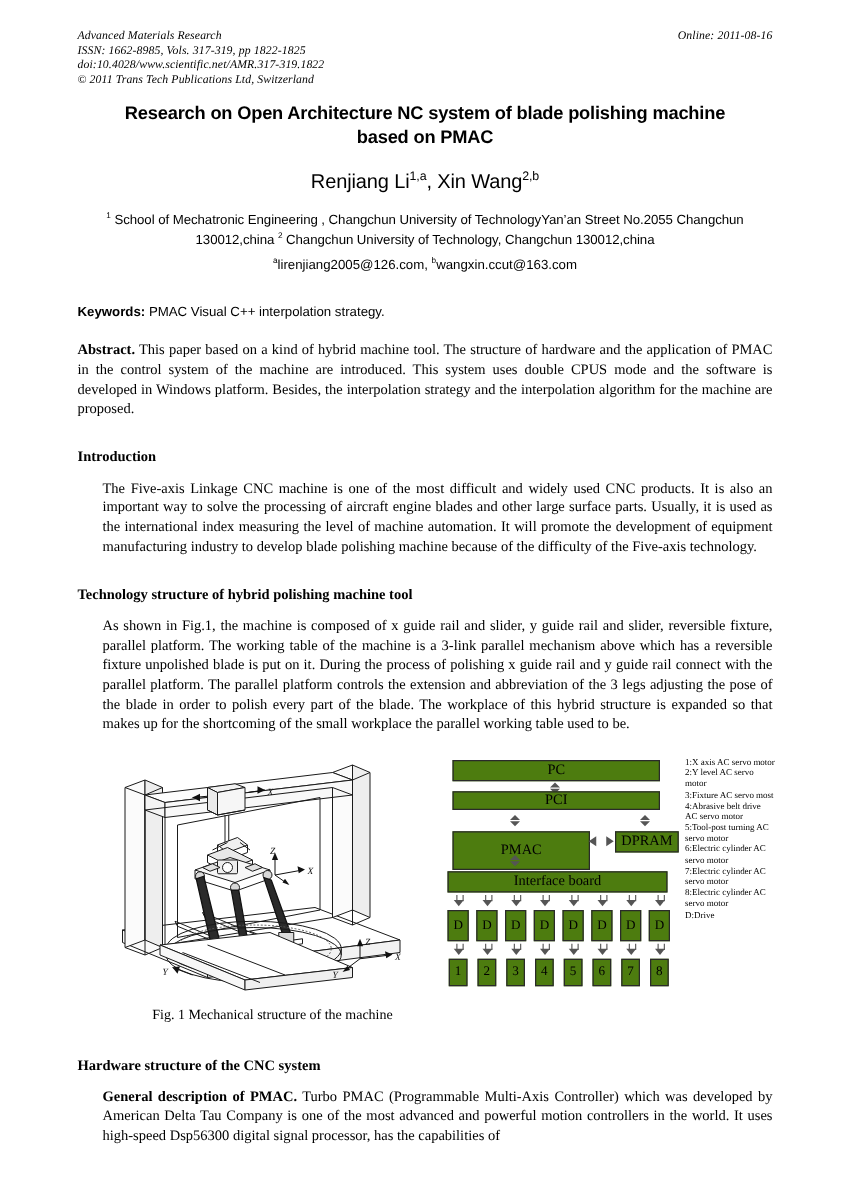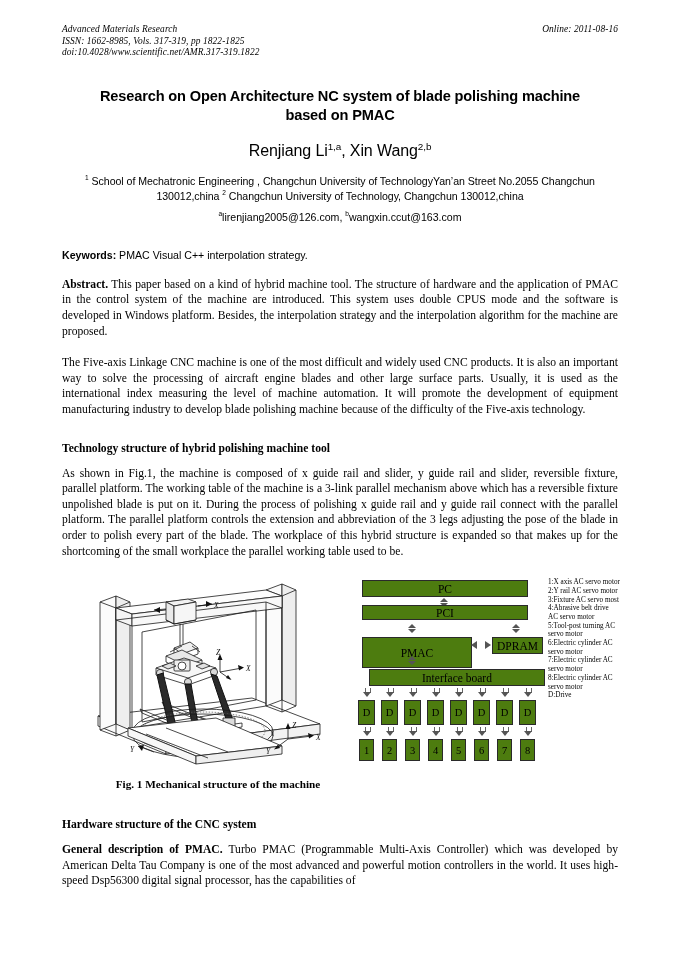--- a/index.html
+++ b/index.html
@@ -47,21 +47,21 @@
     white-space: nowrap;
   }
 
   
   .title {
     font-family: "Liberation Sans", sans-serif;
     font-weight: bold;
     font-size: 14.6px;
     line-height: 19px;
     text-align: center;
-    margin-top: 28px;
+    margin-top: 12px;
     letter-spacing: -0.15px;
   }
   .authors {
     font-family: "Liberation Sans", sans-serif;
     font-size: 16px;
     text-align: center;
     margin-top: 17px;
     letter-spacing: -0.1px;
   }
   .authors sup, .affil sup, .emails sup {
@@ -103,21 +103,21 @@
   }
   .para.abstract { }
   .para b { font-weight: bold; }
 
   .heading {
     font-family: "Liberation Serif", serif;
     font-weight: bold;
     font-size: 11.6px;
     margin-top: 24px;
   }
-  .heading + .para { margin-top: 11px; }
+  .heading + .para { margin-top: 11px; margin-left: 20px; }
 
   
   .figures {
     position: relative;
     margin-top: 17px;
     height: 196px;
   }
   .fig1-wrap {
     position: absolute;
     left: 8px;
@@ -131,21 +131,20 @@
     top: 2px;
     width: 266px;
     height: 188px;
   }
   .fig-captions {
     position: relative;
     margin-top: 6px;
     height: 16px;
     font-family: "Liberation Serif", serif;
     font-size: 11.2px;
-    font-weight: bold;
   }
   .cap1 {
     position: absolute;
     left: 16px;
     top: 0;
     width: 280px;
     text-align: center;
   }
   .cap2 {
     position: absolute;
@@ -169,21 +168,21 @@
     display: flex;
     align-items: center;
     justify-content: center;
     box-sizing: border-box;
     color: #000;
   }
   .bd-pc   { left: 10px; top: 2px;  width: 166px; height: 17px; font-size: 11.5px; }
   .bd-pci  { left: 10px; top: 27px; width: 166px; height: 15px; font-size: 11.5px; }
   .bd-pmac { left: 10px; top: 59px; width: 110px; height: 31px; font-size: 11.5px; }
   .bd-dpram{ left: 140px; top: 59px; width: 51px; height: 17px; font-size: 11.5px; }
-  .bd-iface{ left: 17px;  top: 91px; width: 176px; height: 17px; font-size: 11.5px; }
+  .bd-iface{ left: 6px;  top: 91px; width: 176px; height: 17px; font-size: 11.5px; }
 
   .bd-d {
     width: 17px; height: 25px; font-size: 10.5px;
   }
   .bd-n {
     width: 15px; height: 22px; font-size: 10.5px;
   }
 
   
   .dbl-arrow {
@@ -267,40 +266,42 @@
 <body>
 
 <div class="page">
   <div class="content">
 
     <div class="journal-header">
       <div class="online">Online: 2011-08-16</div>
       <div class="jline">Advanced Materials Research</div>
       <div class="jline">ISSN: 1662-8985, Vols. 317-319, pp 1822-1825</div>
       <div class="jline">doi:10.4028/www.scientific.net/AMR.317-319.1822</div>
+      <div class="jline">© 2011 Trans Tech Publications Ltd, Switzerland</div>
     </div>
 
     <div class="title">
       <span>Research on Open Architecture NC system of blade polishing machine</span>
       <br>
       <span>based on PMAC</span>
     </div>
 
     <div class="authors">
       <span>Renjiang Li</span><sup>1,a</sup><span>, </span><span>Xin Wang</span><sup>2,b</sup>
     </div>
 
     <div class="affil"><sup>1</sup><span> School  of Mechatronic Engineering ,  Changchun University of TechnologyYan’an Street  No.2055 Changchun 130012,china </span><sup>2</sup><span> Changchun University of Technology, Changchun 130012,china</span></div>
 
     <div class="emails"><sup>a</sup><span>lirenjiang2005@126.com, </span><sup>b</sup><span>wangxin.ccut@163.com</span></div>
 
     <div class="keywords"><b>Keywords:</b><span> PMAC   Visual C++   interpolation strategy.</span></div>
 
     <div class="para abstract"><b>Abstract.</b><span> This paper based on a kind of hybrid machine tool. The structure of hardware and the application of PMAC in the control system of the machine are introduced. This system uses double CPUS mode and the software is developed in Windows platform. Besides, the interpolation strategy and the interpolation algorithm for the machine are proposed.</span></div>
 
+    <div class="heading">Introduction</div>
     <div class="para">The Five-axis Linkage CNC machine is one of the most difficult and widely used CNC products. It is also an important way to solve the processing of aircraft engine blades and other large surface parts. Usually, it is used as the international index measuring the level of machine automation. It will promote the development of equipment manufacturing industry to develop blade polishing machine because of the difficulty of the Five-axis technology.</div>
 
     <div class="heading">Technology structure of hybrid polishing machine tool</div>
     <div class="para">As shown in Fig.1, the machine is composed of x guide rail and slider, y guide rail and slider, reversible fixture, parallel platform. The working table of the machine is a 3-link parallel mechanism above which has a reversible fixture unpolished blade is put on it. During the process of polishing x guide rail and y guide rail connect with the parallel platform. The parallel platform controls the extension and abbreviation of the 3 legs adjusting the pose of the blade in order to polish every part of the blade. The workplace of this hybrid structure is expanded so that makes up for the shortcoming of the small workplace the parallel working table used to be.</div>
 
     <div class="figures">
 
       <div class="fig1-wrap">
         <svg viewBox="0 0 282 190" width="282" height="190">
           <g fill="none" stroke="#1a1a1a" stroke-width="0.8" stroke-linejoin="round">
@@ -515,21 +516,21 @@
           <div class="bd-box bd-n" style="left:30px;  top:161px;">2</div>
           <div class="bd-box bd-n" style="left:53px;  top:161px;">3</div>
           <div class="bd-box bd-n" style="left:76px;  top:161px;">4</div>
           <div class="bd-box bd-n" style="left:99px;  top:161px;">5</div>
           <div class="bd-box bd-n" style="left:122px; top:161px;">6</div>
           <div class="bd-box bd-n" style="left:145px; top:161px;">7</div>
           <div class="bd-box bd-n" style="left:168px; top:161px;">8</div>
 
           <div class="bd-legend">
             <div>1:X axis AC servo motor</div>
-            <div>2:Y rail AC servo motor</div>
+            <div>2:Y level AC servo motor</div>
             <div>3:Fixture AC servo most</div>
             <div>4:Abrasive belt drive AC servo motor</div>
             <div>5:Tool-post turning AC servo motor</div>
             <div>6:Electric cylinder AC servo motor</div>
             <div>7:Electric cylinder AC servo motor</div>
             <div>8:Electric cylinder AC servo motor</div>
             <div>D:Drive</div>
           </div>
 
         </div>

